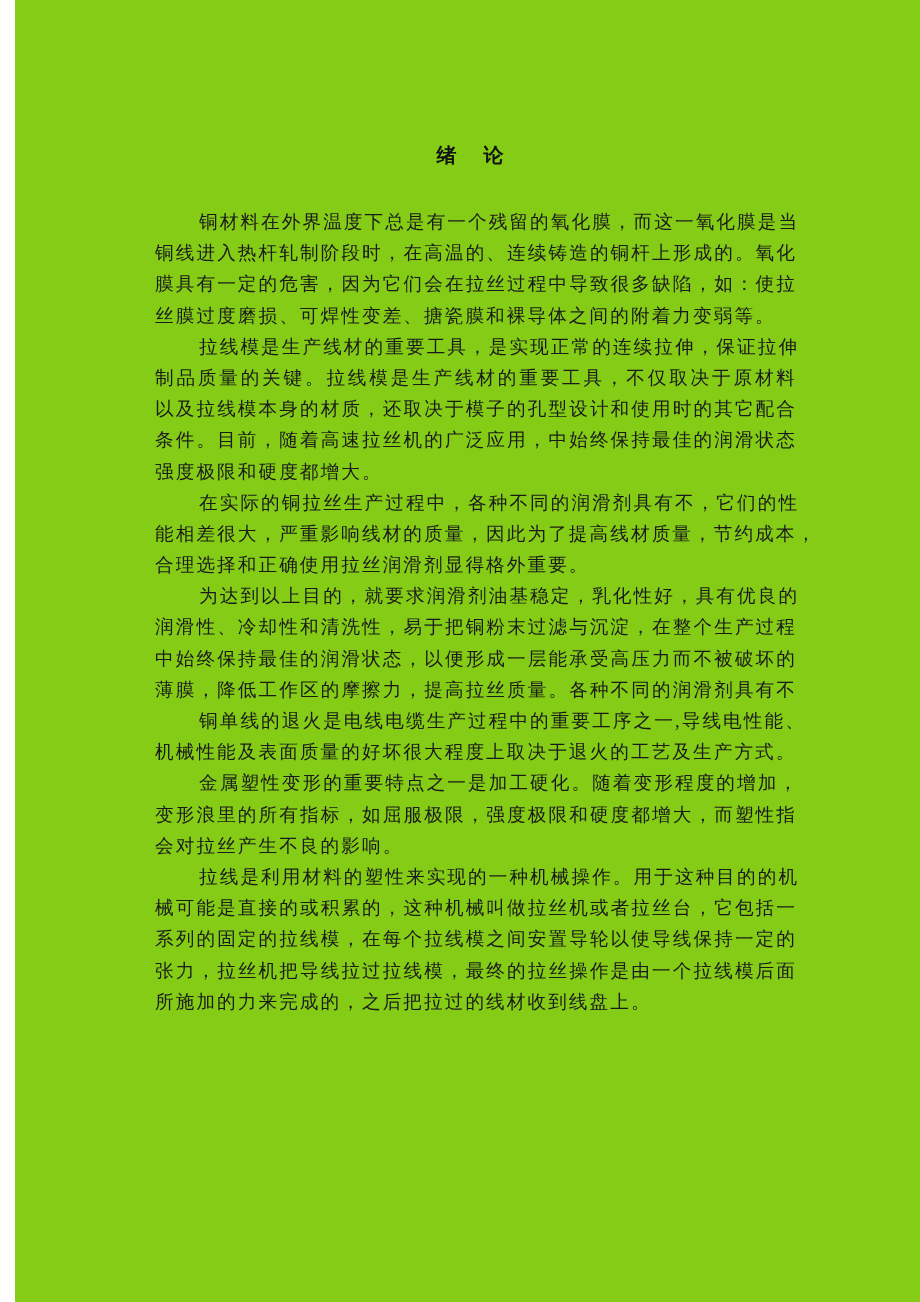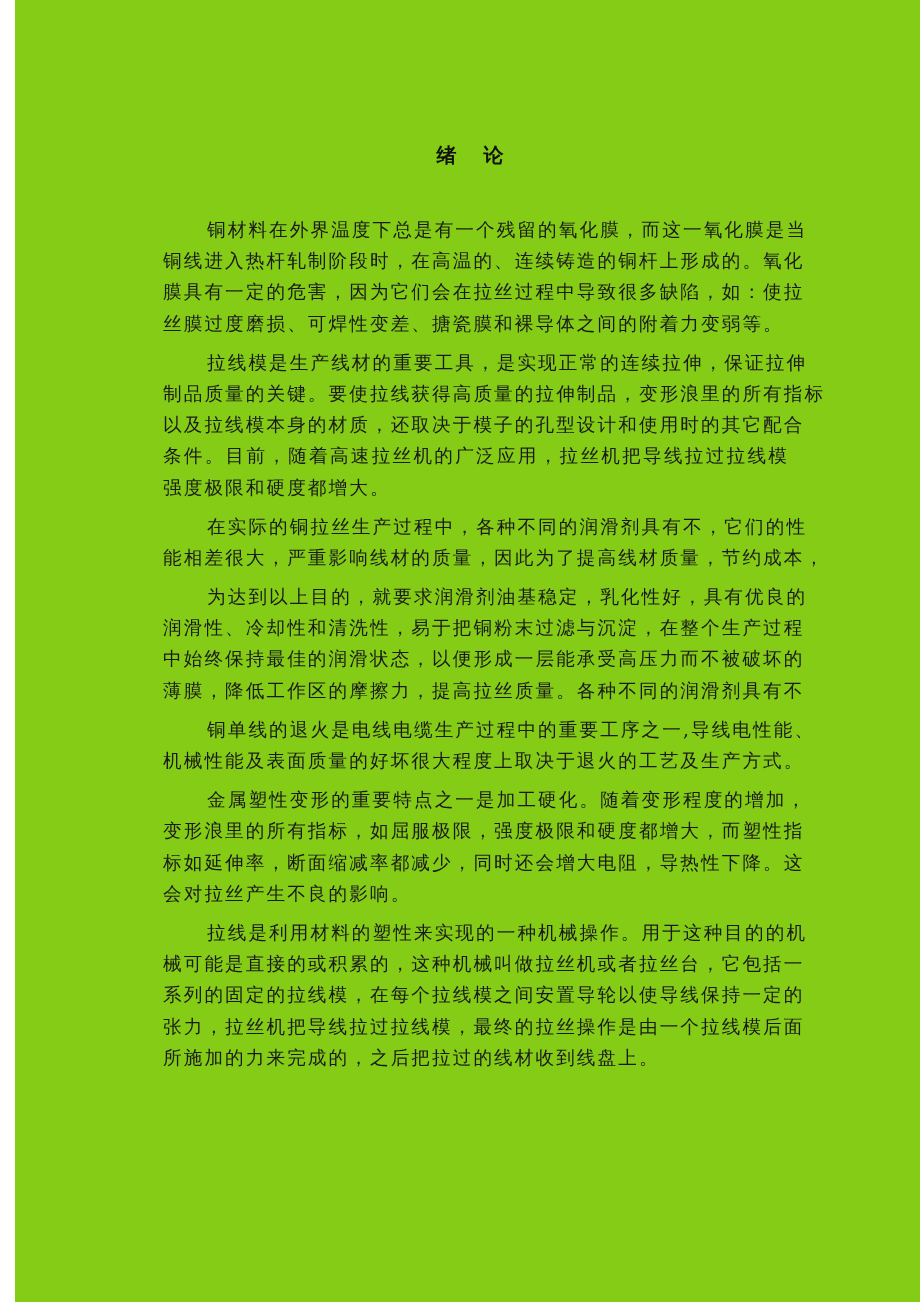--- a/index.html
+++ b/index.html
@@ -3,21 +3,21 @@
   <meta charset="utf-8">
   <style>
     html, body { margin: 0; padding: 0; background: #ffffff; }
     body { width: 920px; height: 1302px; position: relative; overflow: hidden;
            font-family: "DejaVu Serif", "Liberation Serif", serif; color: #1a1a1a; }
     .page { position: absolute; left: 15px; top: 0; width: 920px; height: 1302px; background: #84cc16; }
     .title { position: absolute; top: 142px; left: 0; width: 920px; text-align: center;
              font-family: "DejaVu Sans", sans-serif; font-weight: bold; font-size: 20px;
              letter-spacing: 10px; color: #111; }
     .body { position: absolute; left: 140px; top: 206px; width: 642px; }
-    .para { margin: 8px; }
+    .para { margin: 0; font-family: Liberation Serif, serif; }
     .line { display: block; height: 31.2px; line-height: 31.2px; font-size: 18.6px;
             white-space: nowrap; letter-spacing: 2.1px; text-align: justify;
             text-align-last: justify; }
     .line.last { text-align-last: left; }
     .line.first { padding-left: 44px; }
   </style>
 </head>
 <body>
 
 <div class="page">
@@ -27,47 +27,47 @@
 
     <p class="para">
       <span class="line first">铜材料在外界温度下总是有一个残留的氧化膜，而这一氧化膜是当</span>
       <span class="line">铜线进入热杆轧制阶段时，在高温的、连续铸造的铜杆上形成的。氧化</span>
       <span class="line">膜具有一定的危害，因为它们会在拉丝过程中导致很多缺陷，如：使拉</span>
       <span class="line last">丝膜过度磨损、可焊性变差、搪瓷膜和裸导体之间的附着力变弱等。</span>
     </p>
 
     <p class="para">
       <span class="line first">拉线模是生产线材的重要工具，是实现正常的连续拉伸，保证拉伸</span>
-      <span class="line">制品质量的关键。要使拉线获得高质量的拉伸制品，变形浪里的所有指标</span>
+      <span class="line">制品质量的关键。拉线模是生产线材的重要工具，不仅取决于原材料</span>
       <span class="line">以及拉线模本身的材质，还取决于模子的孔型设计和使用时的其它配合</span>
-      <span class="line">条件。目前，随着高速拉丝机的广泛应用，拉丝机把导线拉过拉线模</span>
+      <span class="line">条件。目前，随着高速拉丝机的广泛应用，中始终保持最佳的润滑状态</span>
       <span class="line last">强度极限和硬度都增大。</span>
     </p>
 
     <p class="para">
       <span class="line first">在实际的铜拉丝生产过程中，各种不同的润滑剂具有不，它们的性</span>
       <span class="line">能相差很大，严重影响线材的质量，因此为了提高线材质量，节约成本，</span>
+      <span class="line last">合理选择和正确使用拉丝润滑剂显得格外重要。</span>
     </p>
 
     <p class="para">
       <span class="line first">为达到以上目的，就要求润滑剂油基稳定，乳化性好，具有优良的</span>
       <span class="line">润滑性、冷却性和清洗性，易于把铜粉末过滤与沉淀，在整个生产过程</span>
       <span class="line">中始终保持最佳的润滑状态，以便形成一层能承受高压力而不被破坏的</span>
       <span class="line">薄膜，降低工作区的摩擦力，提高拉丝质量。各种不同的润滑剂具有不</span>
     </p>
 
     <p class="para">
       <span class="line first">铜单线的退火是电线电缆生产过程中的重要工序之一,导线电性能、</span>
       <span class="line last">机械性能及表面质量的好坏很大程度上取决于退火的工艺及生产方式。</span>
     </p>
 
     <p class="para">
       <span class="line first">金属塑性变形的重要特点之一是加工硬化。随着变形程度的增加，</span>
       <span class="line">变形浪里的所有指标，如屈服极限，强度极限和硬度都增大，而塑性指</span>
-      <span class="line">标如延伸率，断面缩减率都减少，同时还会增大电阻，导热性下降。这</span>
       <span class="line last">会对拉丝产生不良的影响。</span>
     </p>
 
     <p class="para">
       <span class="line first">拉线是利用材料的塑性来实现的一种机械操作。用于这种目的的机</span>
       <span class="line">械可能是直接的或积累的，这种机械叫做拉丝机或者拉丝台，它包括一</span>
       <span class="line">系列的固定的拉线模，在每个拉线模之间安置导轮以使导线保持一定的</span>
       <span class="line">张力，拉丝机把导线拉过拉线模，最终的拉丝操作是由一个拉线模后面</span>
       <span class="line last">所施加的力来完成的，之后把拉过的线材收到线盘上。</span>
     </p>

